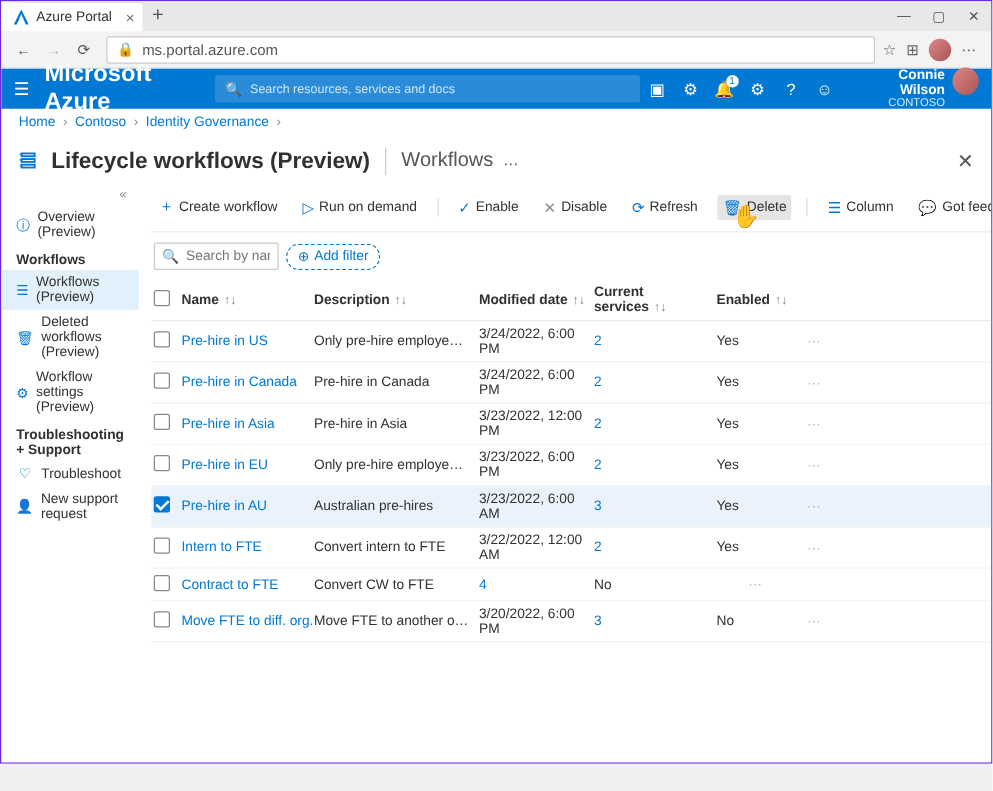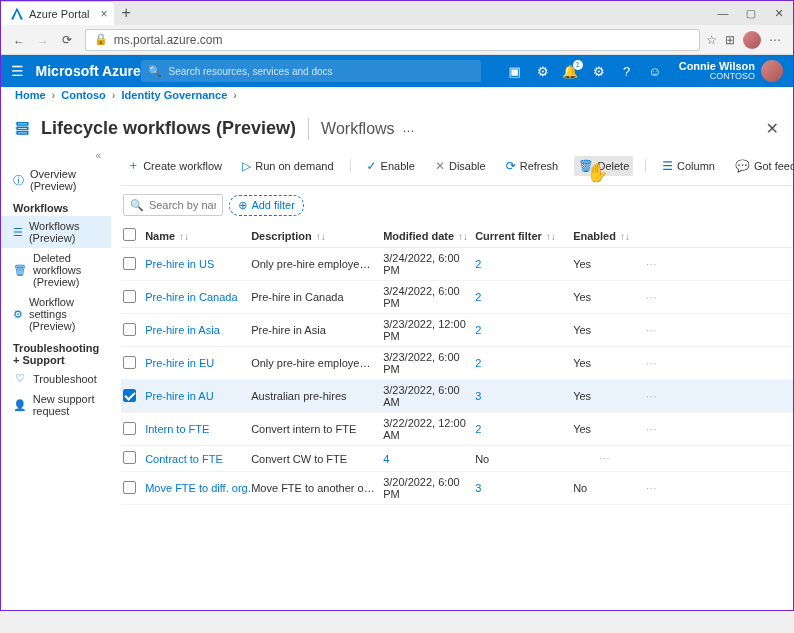--- a/index.html
+++ b/index.html
@@ -23,36 +23,36 @@
 .url-box { flex: 1; height: 22px; background: #fff; border: 1px solid #ccc; border-radius: 2px; display: flex; align-items: center; padding: 0 8px; margin: 0 6px; }
 .url-box .lock { margin-right: 6px; color: #777; font-size: 11px; }
 .url-text { font-size: 12px; color: #555; }
 .addr-right { display: flex; align-items: center; gap: 8px; padding-right: 6px; }
 .addr-right .icon { color: #666; font-size: 12px; cursor: pointer; }
 .avatar-small { width: 18px; height: 18px; border-radius: 50%; background: linear-gradient(135deg, #d88, #a55); }
 
 
 .azure-top { height: 32px; background: #0078d4; display: flex; align-items: center; color: #fff; padding: 0 10px; }
 .azure-top .hamburger { font-size: 14px; margin-right: 12px; cursor: pointer; }
-.azure-top .brand { font-size: 14px; font-weight: 600; }
+.azure-top .brand { font-size: 19px; font-weight: 600; }
 .azure-search { flex: 0 0 340px; height: 22px; background: #2a8cd8; border-radius: 2px; display: flex; align-items: center; padding: 0 8px; }
 .azure-search input { flex: 1; background: transparent; border: none; color: #fff; font-size: 10px; outline: none; }
 .azure-search input::placeholder { color: #cfe6f6; }
 .azure-search .s-icon { color: #cfe6f6; margin-right: 6px; font-size: 11px; }
 .azure-top .spacer { flex: 1; }
 .azure-top .top-icon { width: 28px; text-align: center; cursor: pointer; font-size: 13px; position: relative; }
 .azure-top .badge { position: absolute; top: -4px; right: 2px; background: #fff; color: #0078d4; font-size: 8px; border-radius: 50%; width: 10px; height: 10px; display:flex;align-items:center;justify-content:center;}
 .user-block { display: flex; align-items: flex-start; gap: 6px; padding-left: 10px; }
 .user-text { text-align: right; line-height: 1.1; }
 .user-text .name { font-size: 11px; font-weight: 600; }
 .user-text .tenant { font-size: 9px; opacity: .85; }
 .user-avatar { width: 22px; height: 22px; border-radius: 50%; background: linear-gradient(135deg, #d88, #a55); }
 
 
-.breadcrumb { height: 22px; padding: 2px 14px; font-size: 11px; color: #0078d4; display: flex; gap: 6px; font-weight: bold; }
+.breadcrumb { height: 22px; padding: 2px 14px; font-size: 11px; color: #0078d4; display: flex; align-items: center; gap: 6px; }
 .breadcrumb .sep { color: #888; }
 
 
 .blade-header { display: flex; align-items: center; padding: 8px 14px 6px; position: relative; }
 .blade-icon { color: #0078d4; margin-right: 8px; margin-top: 2px; }
 .blade-icon svg { width: 18px; height: 18px; }
 .blade-title { font-size: 18px; font-weight: 600; color: #323130; }
 .blade-sub { font-size: 10px; color: #888; margin-top: 2px; }
 .blade-divider { border-left: 1px solid #ccc; height: 22px; margin: 0 12px; }
 .blade-crumb { font-size: 16px; color: #555; }
@@ -269,21 +269,21 @@
           <span>Add filter</span>
         </div>
       </div>
 
       <div class="table">
         <div class="thead">
           <div><span class="chk"></span></div>
           <div><span>Name</span><span class="sort">↑↓</span></div>
           <div><span>Description</span><span class="sort">↑↓</span></div>
           <div><span>Modified date</span><span class="sort">↑↓</span></div>
-          <div><span>Current filter</span><span class="sort">↑↓</span></div>
+          <div><span>Current services</span><span class="sort">↑↓</span></div>
           <div><span>Enabled</span><span class="sort">↑↓</span></div>
           <div></div>
         </div>
         <div id="tbody">
             <div class="trow">
               <div><span class="chk"></span></div>
               <div><span class="link">Pre-hire in US</span></div>
               <div class="desc-cell">Only pre-hire employees in the USA</div>
               <div>3/24/2022, 6:00 PM</div>
               <div><span class="link">2</span></div>

